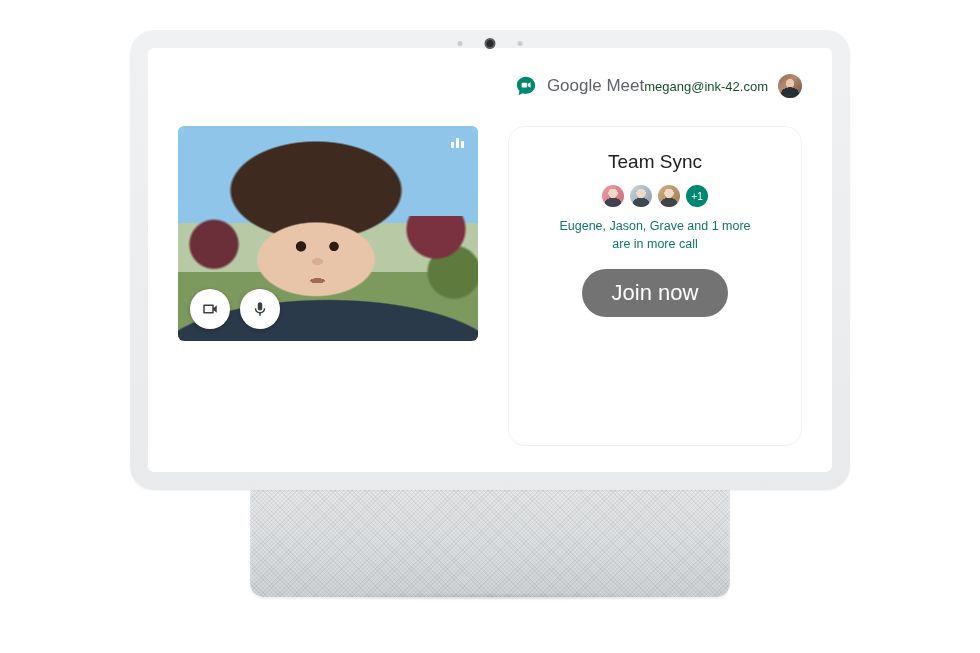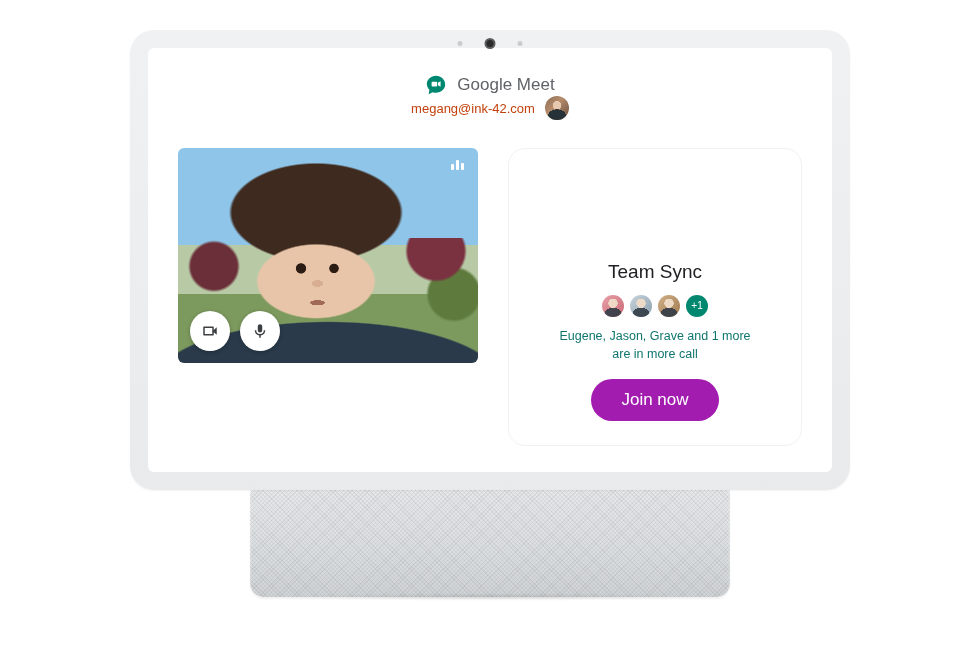--- a/index.html
+++ b/index.html
@@ -42,23 +42,22 @@
       height: 100%;
       background: #ffffff;
       border-radius: 6px;
       padding: 26px 30px;
       display: flex;
       flex-direction: column;
     }
     .header {
       display: flex;
       align-items: center;
-      justify-content: space-between;
+      justify-content: flex-end;
       margin-bottom: 28px;
-      flex-direction: column;
     }
     .brand {
       display: flex;
       align-items: center;
       gap: 10px;
     }
     .meet-icon {
       width: 22px;
       height: 22px;
     }
@@ -67,21 +66,21 @@
       color: #5f6368;
       font-weight: 400;
     }
     .account {
       display: flex;
       align-items: center;
       gap: 10px;
     }
     .account-email {
       font-size: 13px;
-      color: #c2410c;
+      color: #14532d;
     }
     .avatar {
       width: 24px;
       height: 24px;
       border-radius: 50%;
       background: linear-gradient(135deg,#8b6a52 0%, #b58c6c 40%, #6b4e3e 100%);
       position: relative;
       overflow: hidden;
     }
     .avatar::after{
@@ -148,21 +147,20 @@
     .ctrl-btn svg { width: 18px; height: 18px; }
     .side-card {
       flex: 1;
       border: 1px solid #f0f1f2;
       border-radius: 17px;
       display: flex;
       flex-direction: column;
       align-items: center;
       padding: 24px 18px;
       text-align: center;
-      justify-content: flex-end;
     }
     .meeting-title {
       font-size: 19px;
       color: #202124;
       font-weight: 400;
       margin-bottom: 12px;
     }
     .participants {
       display: flex;
       gap: 6px;
@@ -196,23 +194,23 @@
       justify-content: center;
     }
     .participant-text {
       font-size: 12.5px;
       color: #0f766e;
       line-height: 1.45;
       margin-bottom: 16px;
       max-width: 210px;
     }
     .join-btn {
-      background: #a21caf;
+      background: #737373;
       color: #ffffff;
-      font-size: 17px;
+      font-size: 22px;
       font-weight: 500;
       padding: 11px 30px;
       border-radius: 999px;
       cursor: pointer;
       border: none;
     }
     .base {
       width: 480px;
       height: 115px;
       margin: -8px auto 0;

